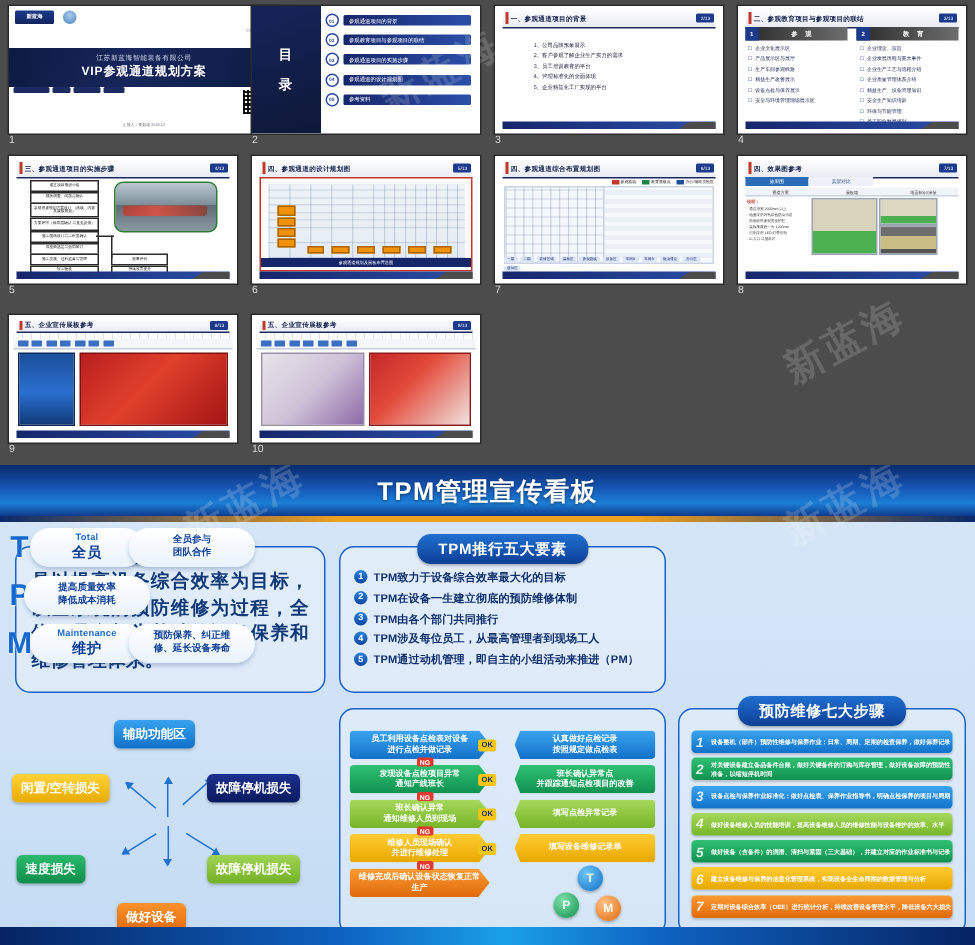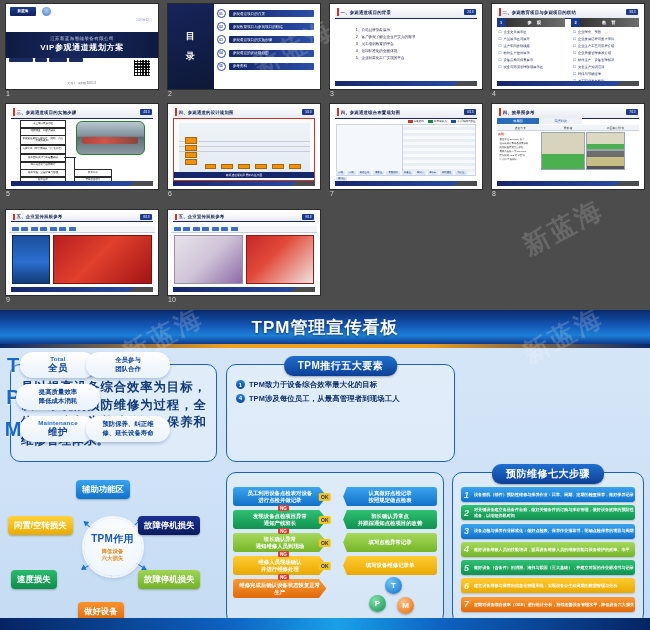--- a/index.html
+++ b/index.html
@@ -245,21 +245,21 @@
   .loss-center b{font-size:10px;color:#1657b8;letter-spacing:.3px;}
   .loss-center i{font-style:normal;font-size:5.4px;color:#e08a1e;line-height:1.25;text-align:center;margin-top:2px;font-weight:bold;}
   .loss-chip{
     position:absolute;border-radius:4px;color:#fff;font-size:8.4px;font-weight:bold;
     padding:4px 6px;white-space:nowrap;box-shadow:0 1px 2px rgba(0,0,0,.25);
   }
   .arrow{position:absolute;background:#1f72d0;height:1.4px;transform-origin:0 50%;}
   .arrow:after{content:"";position:absolute;right:-1px;top:-2.3px;
     border-left:5px solid #1f72d0;border-top:3px solid transparent;border-bottom:3px solid transparent;}
   
-  #five{left:226px;top:14px;width:216px;height:96px;padding-left:11px;}
+  #five{left:226px;top:14px;width:216px;height:96px;}
   .five-list{position:absolute;inset:15px 7px 4px 9px;}
   .five-row{display:flex;align-items:flex-start;margin-bottom:4.5px;}
   .five-n{
     flex:0 0 auto;width:9px;height:9px;border-radius:50%;
     background:linear-gradient(180deg,#2a82de,#0d47a1);color:#fff;
     font-size:6px;display:flex;align-items:center;justify-content:center;
     margin-right:4px;font-weight:bold;
   }
   .five-t{font-size:7.4px;color:#10306e;font-weight:bold;line-height:1.25;letter-spacing:.1px;}
   
@@ -326,21 +326,21 @@
   .wm{
     position:absolute;color:rgba(255,255,255,.16);font-size:26px;font-weight:bold;
     transform:rotate(-28deg);pointer-events:none;letter-spacing:3px;
   }
 </style>
 </head>
 <body>
 
 <div class="thumb-grid">
 
-  <div class="thumb" style="left:6px;top:4px;width:152px;height:85px;">
+  <div class="thumb" style="left:6px;top:4px;width:152px;height:85px;padding-left:28px;">
     <div class="t1-logo">
       <span>新蓝海</span>
       </div>
     <div class="t1-ico"></div>
     <div class="t1-date">2023年12月</div>
     <div class="t1-band">
       <div class="t1-co">江苏新蓝海智能装备有限公司</div>
       <div class="t1-main">VIP参观通道规划方案</div>
     </div>
     <div class="t1-tags">
@@ -625,43 +625,51 @@
     </div>
 
     <div id="lossarea">
       <div class="arrow" style="left:102px;top:72px;width:26px;transform:rotate(-90deg);"></div>
       <div class="arrow" style="left:112px;top:64px;width:26px;transform:rotate(-42deg);"></div>
       <div class="arrow" style="left:114px;top:83px;width:26px;transform:rotate(32deg);"></div>
       <div class="arrow" style="left:102px;top:78px;width:26px;transform:rotate(90deg);"></div>
       <div class="arrow" style="left:94px;top:83px;width:26px;transform:rotate(148deg);"></div>
       <div class="arrow" style="left:94px;top:66px;width:26px;transform:rotate(-140deg);"></div>
 
-      <div class="loss-center">
-        <b>TPM作用</b>
-        <i>降低设备<br>六大损失</i>
-      </div>
 
       <div class="loss-chip" style="left:66px;top:8px;background:linear-gradient(180deg,#37a2ef,#1071c9);">辅助功能区</div>
       <div class="loss-chip" style="left:128px;top:44px;background:linear-gradient(180deg,#1b3090,#0b1a5e);">故障停机损失</div>
       <div class="loss-chip" style="left:128px;top:98px;background:linear-gradient(180deg,#9fd455,#74b126);">故障停机损失</div>
       <div class="loss-chip" style="left:68px;top:130px;background:linear-gradient(180deg,#f9922c,#e06a0c);">做好设备</div>
       <div class="loss-chip" style="left:1px;top:98px;background:linear-gradient(180deg,#2bbb6d,#0f8c4b);">速度损失</div>
       <div class="loss-chip" style="left:-2px;top:44px;background:linear-gradient(180deg,#ffd33a,#e8ab00);">闲置/空转损失</div>
     </div>
 
     <div class="panel" id="five">
       <div class="panel-title">TPM推行五大要素</div>
       <div class="five-list">
         <div class="five-row">
           <div class="five-n">1</div>
           <div class="five-t">TPM致力于设备综合效率最大化的目标</div>
           </div>
         <div class="five-row">
+          <div class="five-n">2</div>
+          <div class="five-t">TPM在设备一生建立彻底的预防维修体制</div>
+          </div>
+        <div class="five-row">
+          <div class="five-n">3</div>
+          <div class="five-t">TPM由各个部门共同推行</div>
+          </div>
+        <div class="five-row">
           <div class="five-n">4</div>
           <div class="five-t">TPM涉及每位员工，从最高管理者到现场工人</div>
+          </div>
+        <div class="five-row">
+          <div class="five-n">5</div>
+          <div class="five-t">TPM通过动机管理，即自主的小组活动来推进（PM）</div>
           </div>
       </div>
     </div>
 
     <div class="panel" id="flow">
       <div class="flow-in">
 
         <div class="fl-row">
           <div class="fl-l" style="background:linear-gradient(180deg,#3aa4ef,#1171c9);">员工利用设备点检表对设备<br>进行点检并做记录</div>
           <div class="fl-ok">OK</div>

